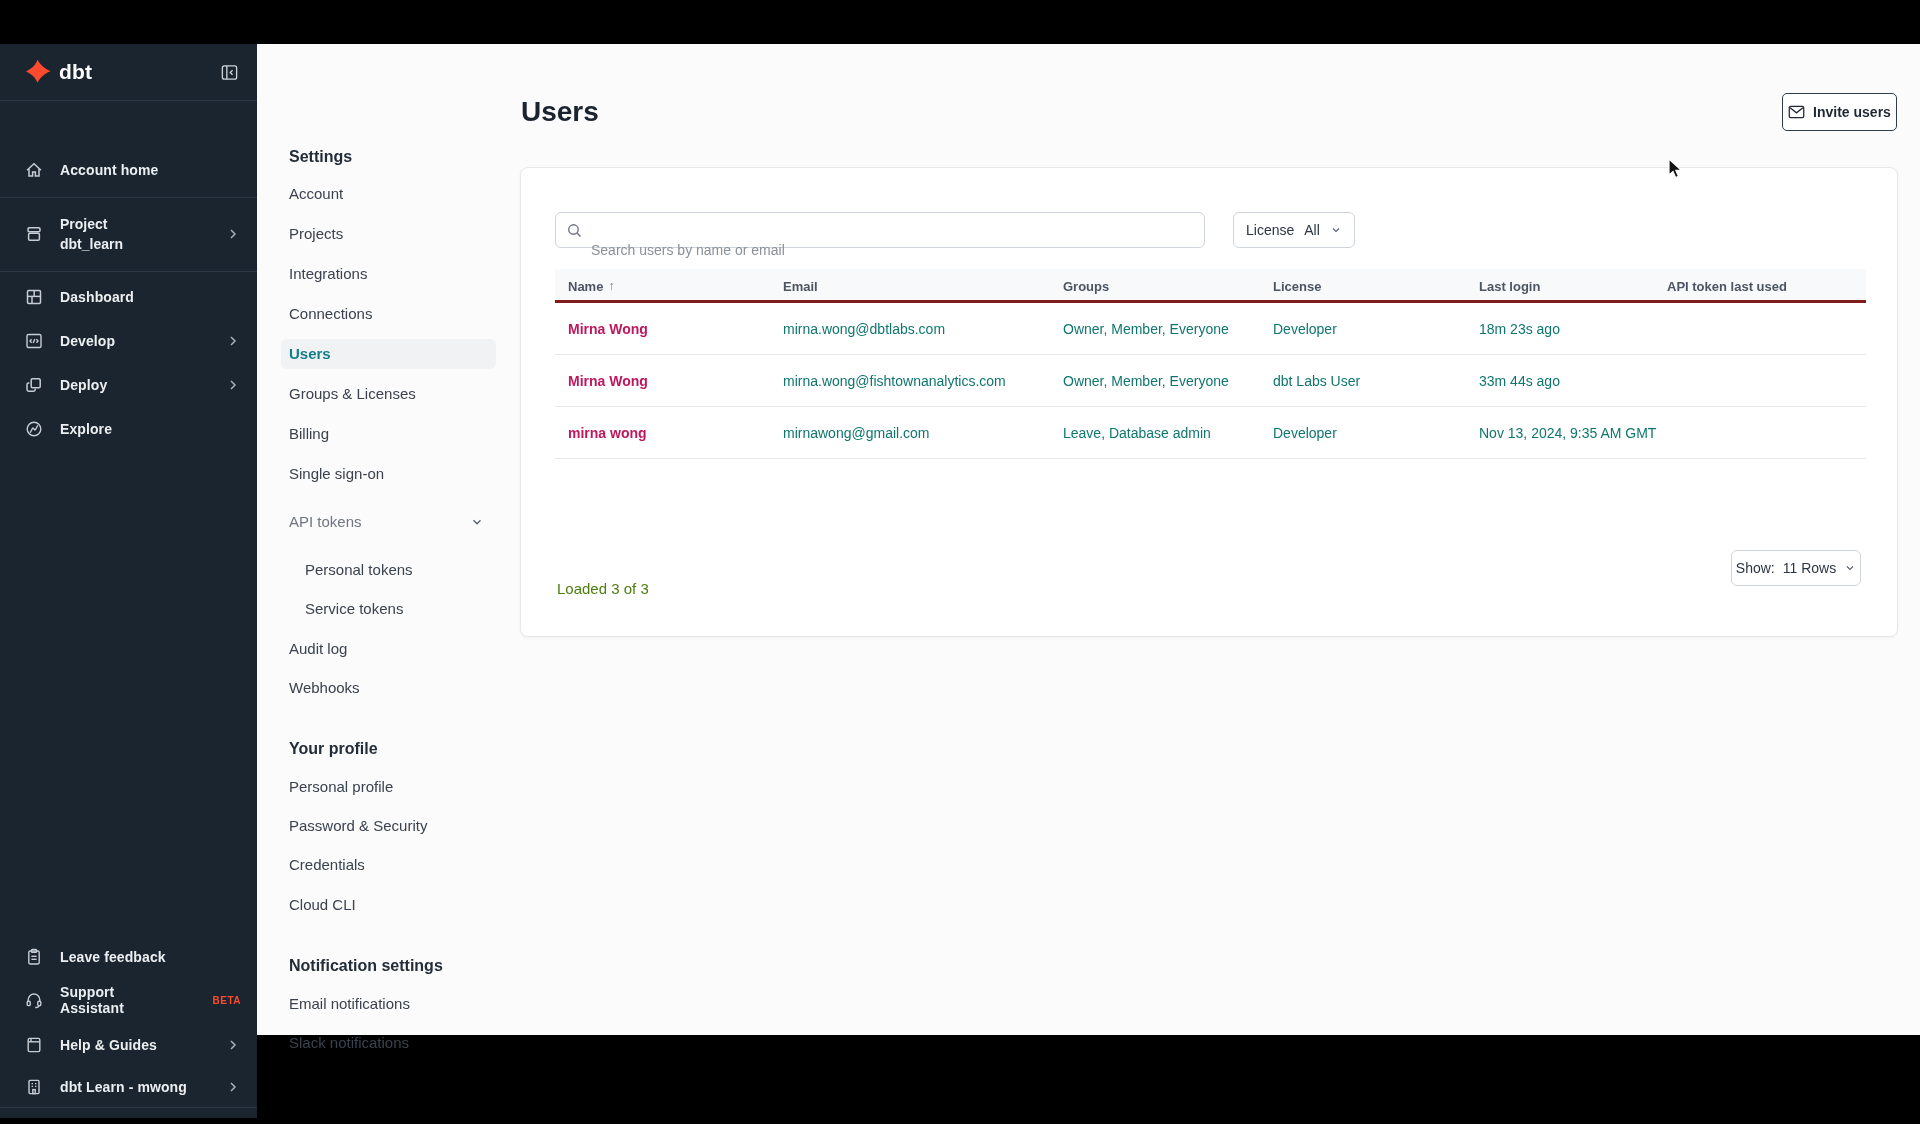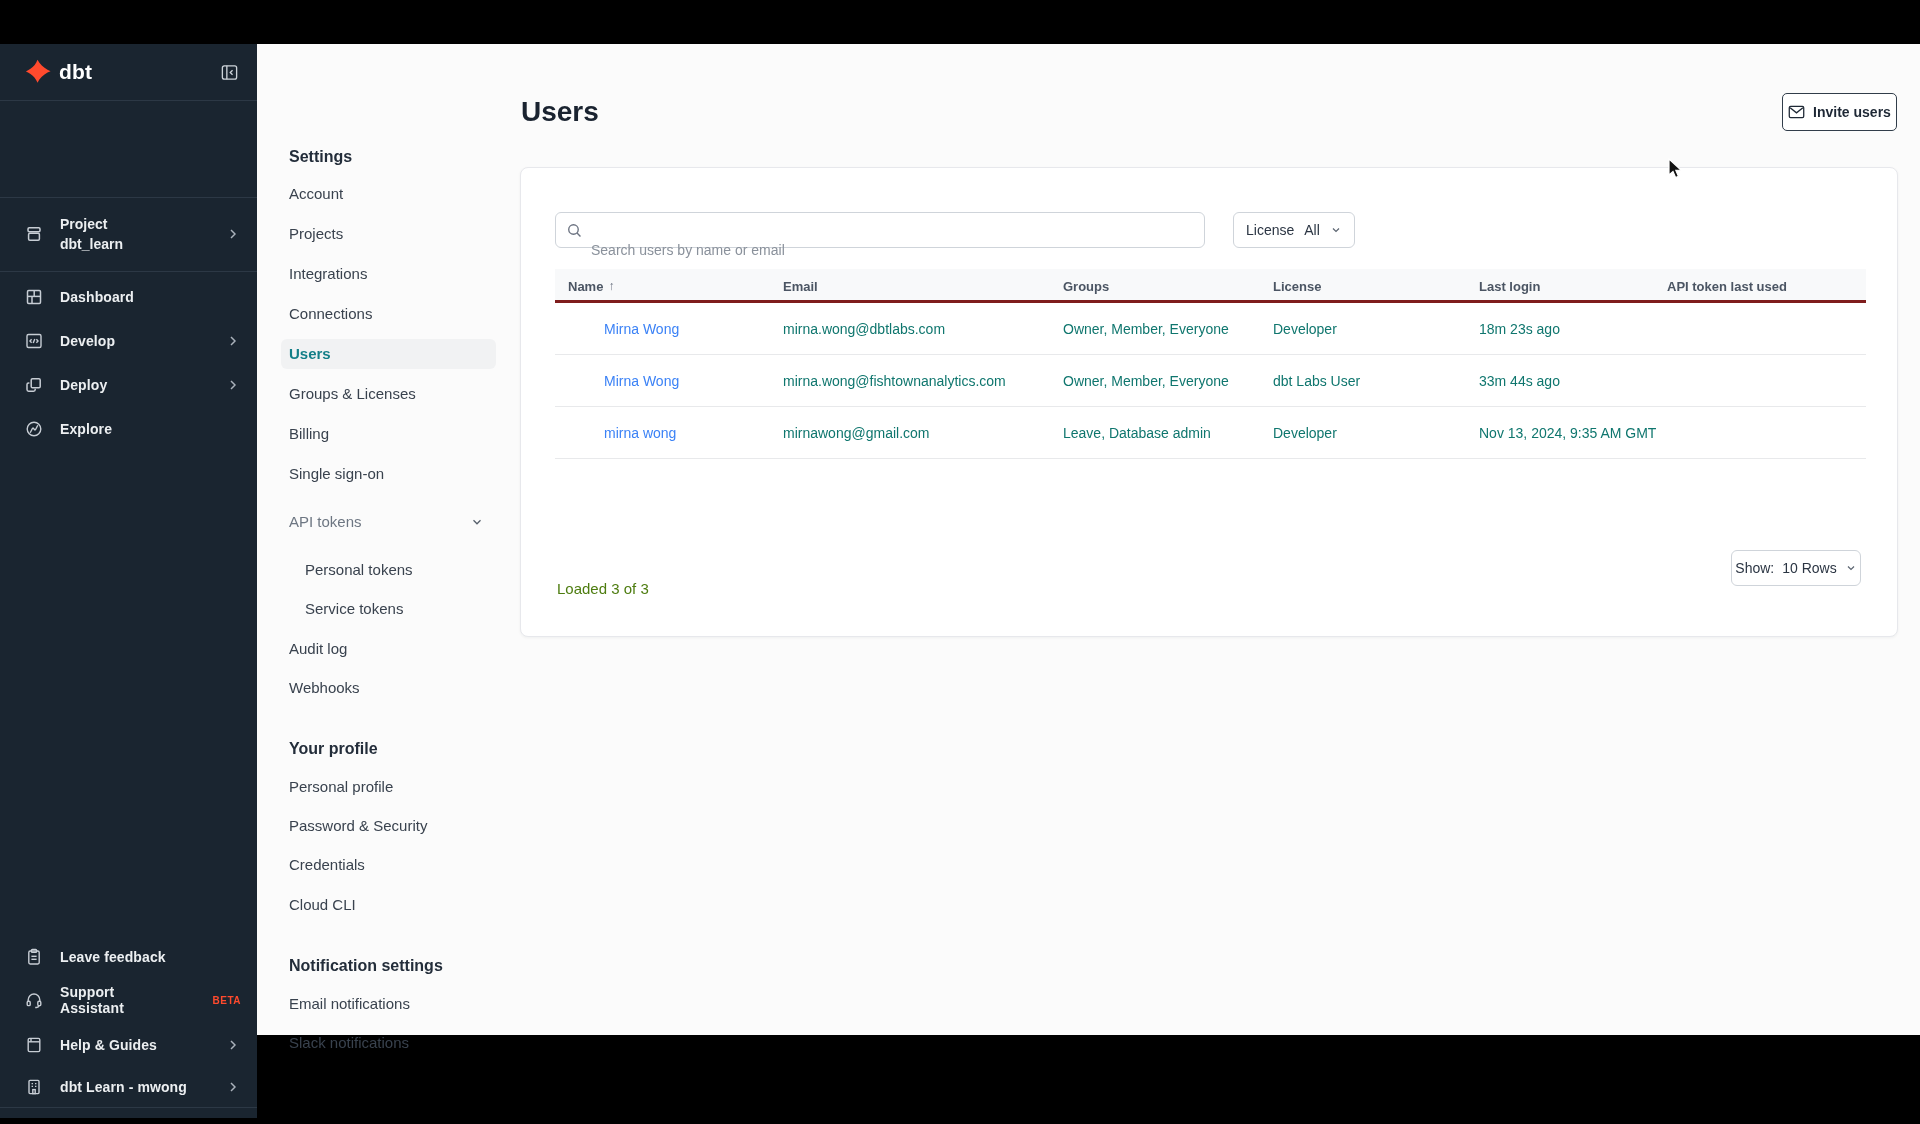--- a/index.html
+++ b/index.html
@@ -47,21 +47,21 @@
   .search-box input::placeholder { color:#8a919b; }
 
   .license-box { position:absolute; left:712px; top:44px; height:36px; padding:0 12px; border:1px solid #cfd4da; border-radius:6px; background:#fff; display:flex; align-items:center; gap:10px; font-size:14px; color:#2b3543; cursor:pointer; }
   .license-box .chev-down { color:#5b6470; display:flex; }
 
   .thead { position:absolute; left:34px; top:101px; width:1311px; height:34px; background:#f8f9fa; border-bottom:3px solid #7f1d1d; }
   .th { position:absolute; top:0; height:34px; display:flex; align-items:center; font-size:13px; font-weight:700; color:#4b5563; cursor:pointer; }
   .sort-arrow { font-size:12px; color:#6b7280; margin-left:5px; font-weight:400; }
   .trow { position:absolute; left:34px; width:1311px; height:52px; border-bottom:1px solid #e8e9eb; cursor:pointer; background:#fff; }
   .td { position:absolute; top:0; height:52px; display:flex; align-items:center; font-size:14px; color:#0f766e; }
-  .td.name { font-weight:400; color:#3b82f6;margin-left:36px; }
+  .td.name { font-weight:700; color:#be185d; }
   .c0{left:13px;} .c1{left:228px;} .c2{left:508px;} .c3{left:718px;} .c4{left:901px;margin-left:23px;} .c5{left:1112px;}
 
   .loaded-txt { position:absolute; left:36px; top:396px; font-size:15px; color:#4d7c0f;margin-top:16px; }
   .show-btn { position:absolute; left:1210px; top:382px; width:130px; height:36px; border:1px solid #cfd4da; border-radius:6px; background:#fff; display:flex; align-items:center; justify-content:center; gap:8px; font-size:14px; color:#2b3543; cursor:pointer; }
   .show-btn .chev-down { color:#5b6470; display:flex; }
 
   .cursor { position:absolute; left:1666px; top:158px; width:20px; height:22px; pointer-events:none; z-index:50; }
 
   svg { display:block; }
 </style>
@@ -86,20 +86,29 @@
       <span class="sb-collapse">
         <svg width="19" height="19" viewBox="0 0 20 20" fill="none" stroke="currentColor" stroke-width="1.4">
             <rect x="2.5" y="3" width="15" height="14" rx="2"></rect>
             <line x1="7.2" y1="3" x2="7.2" y2="17"></line>
             <polyline points="13.2,7.6 10.8,10 13.2,12.4"></polyline>
           </svg>
       </span>
     </div>
     <div class="sb-divider" style="top:56px"></div>
 
+    <div class="sb-item" style="top:104px">
+      <span class="ico">
+        <svg width="20" height="20" viewBox="0 0 20 20" fill="none" stroke="currentColor" stroke-width="1.5">
+            <path d="M3 10.2 10 3.8l7 6.4"></path>
+            <path d="M5 8.8v7.2h3.6v-4h2.8v4H15V8.8"></path>
+          </svg>
+      </span>
+      <span class="sb-label">Account home</span>
+    </div>
     <div class="sb-divider" style="top:153px"></div>
 
     <div class="sb-item" style="top:158px; height:64px">
       <span class="ico">
         <svg width="20" height="20" viewBox="0 0 20 20" fill="none" stroke="currentColor" stroke-width="1.5">
             <rect x="4" y="3.8" width="12" height="4" rx="1.2"></rect>
             <rect x="4.6" y="9.2" width="10.8" height="7" rx="1.2"></rect>
           </svg>
       </span>
       <span>
@@ -346,21 +355,21 @@
       <div class="td c2">Leave, Database admin</div>
       <div class="td c3">Developer</div>
       <div class="td c4">Nov 13, 2024, 9:35 AM GMT</div>
       <div class="td c5"></div>
     </div>
 
     <div class="loaded-txt">Loaded 3 of 3</div>
 
     <div class="show-btn">
       <span>Show:</span>
-      <span>10 Rows</span>
+      <span>11 Rows</span>
       <span class="chev-down">
         <svg width="12" height="12" viewBox="0 0 20 20" fill="none" stroke="currentColor" stroke-width="2">
             <polyline points="5,7.5 10,12.5 15,7.5"></polyline>
           </svg>
       </span>
     </div>
   </div>
 
   <div class="bottombar"></div>
 

